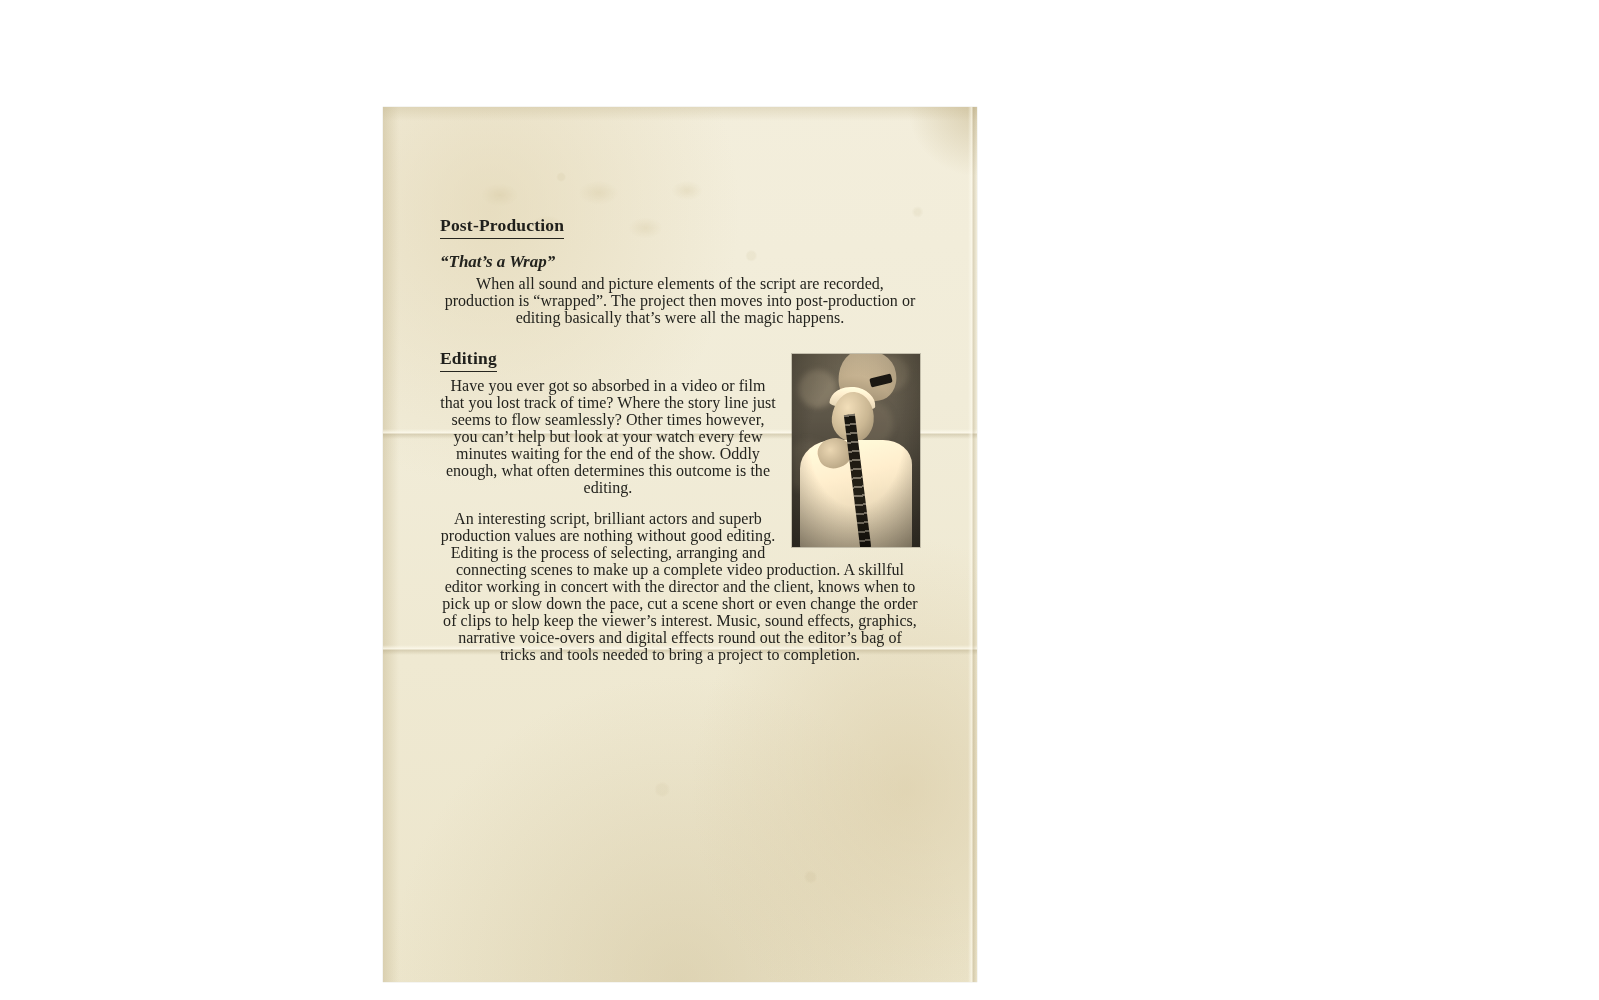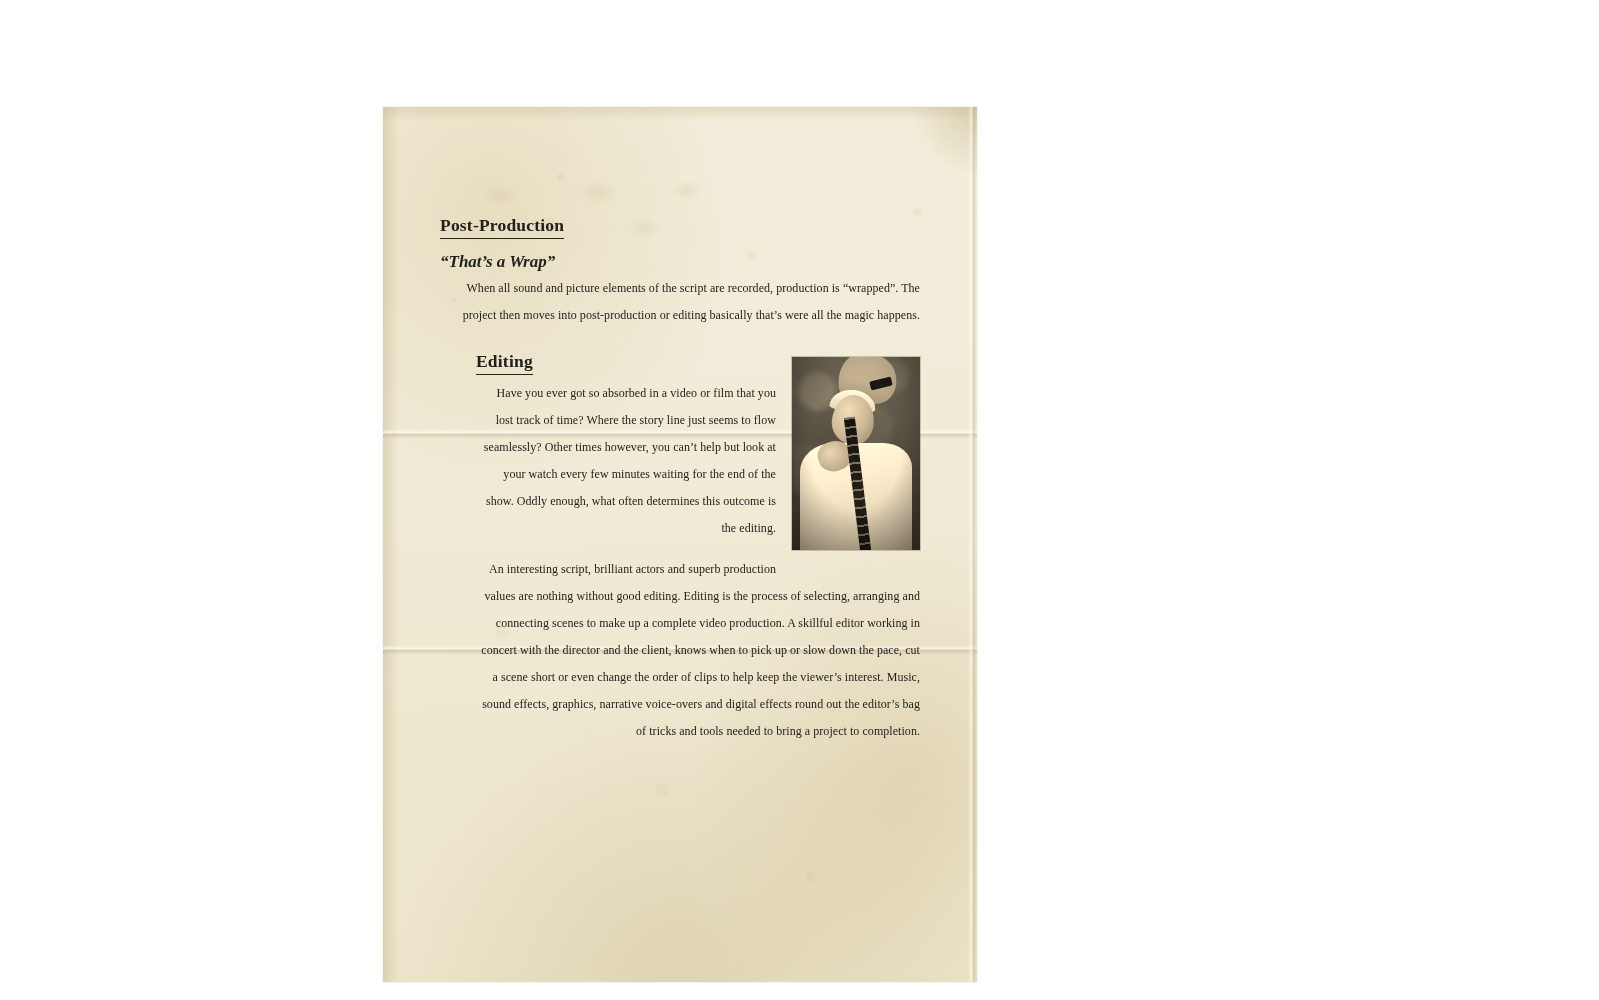--- a/index.html
+++ b/index.html
@@ -141,30 +141,30 @@
     font-style: italic;
     font-weight: 700;
     font-size: 17px;
     color: #23231e;
     margin: 7px 0 2px 0;
     line-height: 1.3;
   }
 
   p.body {
     font-family: "Liberation Serif", serif;
-    font-size: 12px;
-    line-height: 27px;
+    font-size: 16px;
+    line-height: 17px;
     color: #23231e;
     margin: 0 0 14px 0;
-    text-align: right;
+    text-align: center;
     letter-spacing: .05px;
   }
 
   .section { margin-bottom: 10px; }
-  .section-editing { margin-top: 22px; margin-left: 36px; }
+  .section-editing { margin-top: 22px; }
 
   
   .photo-wrap {
     float: right;
     width: 128px;
     margin: 6px 0 8px 16px;
   }
 
   .photo {
     width: 128px;

